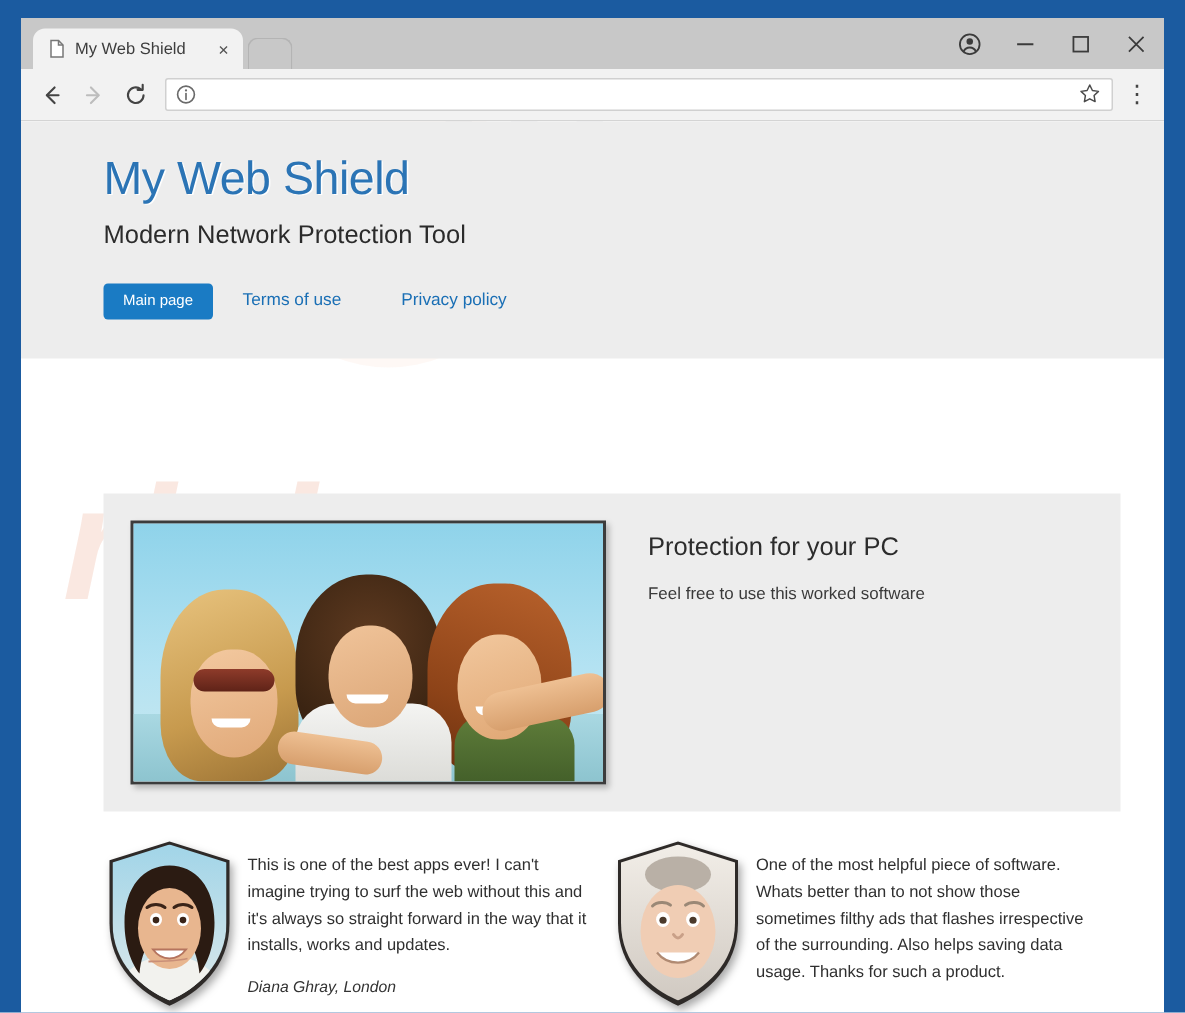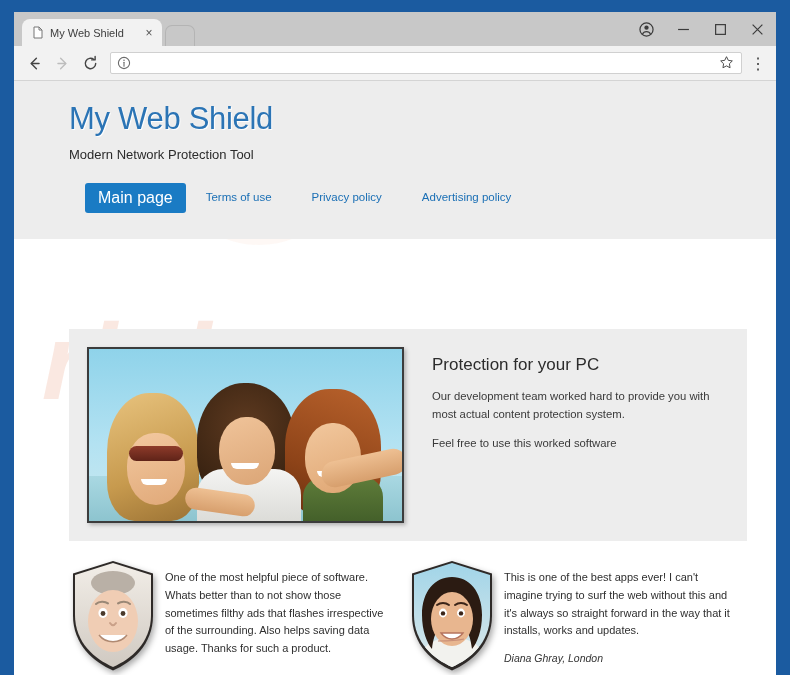--- a/index.html
+++ b/index.html
@@ -182,39 +182,38 @@
     margin: 0 0 0 55px;
     font-size: 31px;
     font-weight: normal;
     color: #2b74b5;
     letter-spacing: -0.3px;
     text-shadow: 1px 1px 0 rgba(255,255,255,0.9);
     position: relative; z-index: 2;
   }
   .site-sub {
     margin: 10px 0 0 55px;
-    font-size: 13px;
+    font-size: 17px;
     color: #2b2b2b;
     position: relative; z-index: 2;
   }
   .nav {
     margin: 21px 0 0 55px;
     display: flex;
     align-items: center;
     position: relative; z-index: 2;
   }
   .nav-btn {
     background: #1a7bc4;
     color: #ffffff;
-    font-size: 16px;
+    font-size: 10px;
     padding: 7px 13px;
     border-radius: 3px;
     line-height: 1;
     white-space: nowrap;
-    margin-left: 16px;
   }
   .nav-link {
     color: #1a6fb5;
     font-size: 11.5px;
     padding: 7px 20px;
     line-height: 1;
     white-space: nowrap;
   }
 
   
@@ -399,21 +398,20 @@
     <div class="wm wm-top">///</div>
     <div class="wm wm-bottom">risk.com</div>
 
     <div class="site-header">
       <h1 class="site-title">My Web Shield</h1>
       <div class="site-sub">Modern Network Protection Tool</div>
       <div class="nav">
         <span class="nav-btn">Main page</span>
         <span class="nav-link">Terms of use</span>
         <span class="nav-link">Privacy policy</span>
-        <span class="nav-link">Advertising policy</span>
       </div>
     </div>
 
     <div class="hero">
       <div class="hero-photo" title="three young people smiling at the beach">
         <div class="ph-sky"></div>
         <div class="ph-sea"></div>
         <div class="ph-person ph-hair-l"></div>
         <div class="ph-person ph-hair-c"></div>
         <div class="ph-person ph-hair-r"></div>
@@ -424,60 +422,25 @@
         <div class="ph-person ph-face-r"></div>
         <div class="ph-glass"></div>
         <div class="ph-smile" style="left:52px;bottom:36px;width:26px;"></div>
         <div class="ph-smile" style="left:142px;bottom:52px;width:28px;"></div>
         <div class="ph-smile" style="left:228px;bottom:44px;width:26px;"></div>
         <div class="ph-arm ph-arm-1"></div>
         <div class="ph-arm ph-arm-2"></div>
       </div>
       <div class="hero-text">
         <h2 class="hero-h2">Protection for your PC</h2>
-        <p class="hero-p">Our development team worked hard to provide you with most actual content protection system.</p>
         <p class="hero-p">Feel free to use this worked software</p>
       </div>
     </div>
 
     <div class="testimonials">
-
-      <div class="testimonial">
-        <div class="shield" title="smiling man portrait in shield frame">
-          <svg width="88" height="112" viewBox="0 0 88 112">
-            <defs>
-              <clipPath id="sh1">
-                  <path d="M44 4L82 16v40c0 28-20 44-38 52C26 100 6 84 6 56V16z"></path>
-                </clipPath>
-              <linearGradient id="g1" x1="0" y1="0" x2="0" y2="1">
-                <stop offset="0" stop-color="#f3efe9"></stop>
-                  <stop offset="1" stop-color="#cfc8c0"></stop>
-              </linearGradient>
-            </defs>
-            <path d="M44 2L84 14.5v42c0 29.5-21 46.5-40 55C25 103 4 86 4 56.5v-42z" fill="#2e2a28"></path>
-            <g clip-path="url(#sh1)">
-              <rect x="0" y="0" width="88" height="112" fill="url(#g1)"></rect>
-              <ellipse cx="44" cy="24" rx="22" ry="12" fill="#b9b0a6"></ellipse>
-              <ellipse cx="44" cy="62" rx="25" ry="31" fill="#f0cdb4"></ellipse>
-              <ellipse cx="34" cy="54" rx="4.6" ry="5" fill="#ffffff"></ellipse>
-              <ellipse cx="54" cy="54" rx="4.6" ry="5" fill="#ffffff"></ellipse>
-              <circle cx="34" cy="54.5" r="2.4" fill="#4a3a2c"></circle>
-              <circle cx="54" cy="54.5" r="2.4" fill="#4a3a2c"></circle>
-              <path d="M27 45c3-3 9-3 12-0.6" stroke="#9a8876" stroke-width="2" fill="none" stroke-linecap="round"></path>
-              <path d="M49 44.4c3-2.4 9-2.4 12 0.6" stroke="#9a8876" stroke-width="2" fill="none" stroke-linecap="round"></path>
-              <path d="M41 64c2 3 4 3 6 0" stroke="#c9a088" stroke-width="2" fill="none" stroke-linecap="round"></path>
-              <path d="M30 76c7 9 21 9 28 0" fill="#ffffff" stroke="#b08a72" stroke-width="1.5"></path>
-            </g>
-          </svg>
-        </div>
-        <div class="tq-wrap">
-          <p class="tq-text">One of the most helpful piece of software. Whats better than to not show those sometimes filthy ads that flashes irrespective of the surrounding. Also helps saving data usage. Thanks for such a product.</p>
-
-        </div>
-      </div>
 
       <div class="testimonial">
         <div class="shield" title="smiling woman portrait in shield frame">
           <svg width="88" height="112" viewBox="0 0 88 112">
             <defs>
               <clipPath id="sh2">
                   <path d="M44 4L82 16v40c0 28-20 44-38 52C26 100 6 84 6 56V16z"></path>
                 </clipPath>
               <linearGradient id="g2" x1="0" y1="0" x2="0" y2="1">
                 <stop offset="0" stop-color="#9fd4e8"></stop>
@@ -500,16 +463,50 @@
               <path d="M30 82c8 0 18 0 26-2" stroke="#c98f78" stroke-width="1.2" fill="none"></path>
             </g>
           </svg>
         </div>
         <div class="tq-wrap">
           <p class="tq-text">This is one of the best apps ever! I can't imagine trying to surf the web without this and it's always so straight forward in the way that it installs, works and updates.</p>
           <p class="tq-author">Diana Ghray, London</p>
         </div>
       </div>
 
+      <div class="testimonial">
+        <div class="shield" title="smiling man portrait in shield frame">
+          <svg width="88" height="112" viewBox="0 0 88 112">
+            <defs>
+              <clipPath id="sh1">
+                  <path d="M44 4L82 16v40c0 28-20 44-38 52C26 100 6 84 6 56V16z"></path>
+                </clipPath>
+              <linearGradient id="g1" x1="0" y1="0" x2="0" y2="1">
+                <stop offset="0" stop-color="#f3efe9"></stop>
+                  <stop offset="1" stop-color="#cfc8c0"></stop>
+              </linearGradient>
+            </defs>
+            <path d="M44 2L84 14.5v42c0 29.5-21 46.5-40 55C25 103 4 86 4 56.5v-42z" fill="#2e2a28"></path>
+            <g clip-path="url(#sh1)">
+              <rect x="0" y="0" width="88" height="112" fill="url(#g1)"></rect>
+              <ellipse cx="44" cy="24" rx="22" ry="12" fill="#b9b0a6"></ellipse>
+              <ellipse cx="44" cy="62" rx="25" ry="31" fill="#f0cdb4"></ellipse>
+              <ellipse cx="34" cy="54" rx="4.6" ry="5" fill="#ffffff"></ellipse>
+              <ellipse cx="54" cy="54" rx="4.6" ry="5" fill="#ffffff"></ellipse>
+              <circle cx="34" cy="54.5" r="2.4" fill="#4a3a2c"></circle>
+              <circle cx="54" cy="54.5" r="2.4" fill="#4a3a2c"></circle>
+              <path d="M27 45c3-3 9-3 12-0.6" stroke="#9a8876" stroke-width="2" fill="none" stroke-linecap="round"></path>
+              <path d="M49 44.4c3-2.4 9-2.4 12 0.6" stroke="#9a8876" stroke-width="2" fill="none" stroke-linecap="round"></path>
+              <path d="M41 64c2 3 4 3 6 0" stroke="#c9a088" stroke-width="2" fill="none" stroke-linecap="round"></path>
+              <path d="M30 76c7 9 21 9 28 0" fill="#ffffff" stroke="#b08a72" stroke-width="1.5"></path>
+            </g>
+          </svg>
+        </div>
+        <div class="tq-wrap">
+          <p class="tq-text">One of the most helpful piece of software. Whats better than to not show those sometimes filthy ads that flashes irrespective of the surrounding. Also helps saving data usage. Thanks for such a product.</p>
+
+        </div>
+      </div>
+
     </div>
 
   </div>
 </div>
 
 </body></html>

